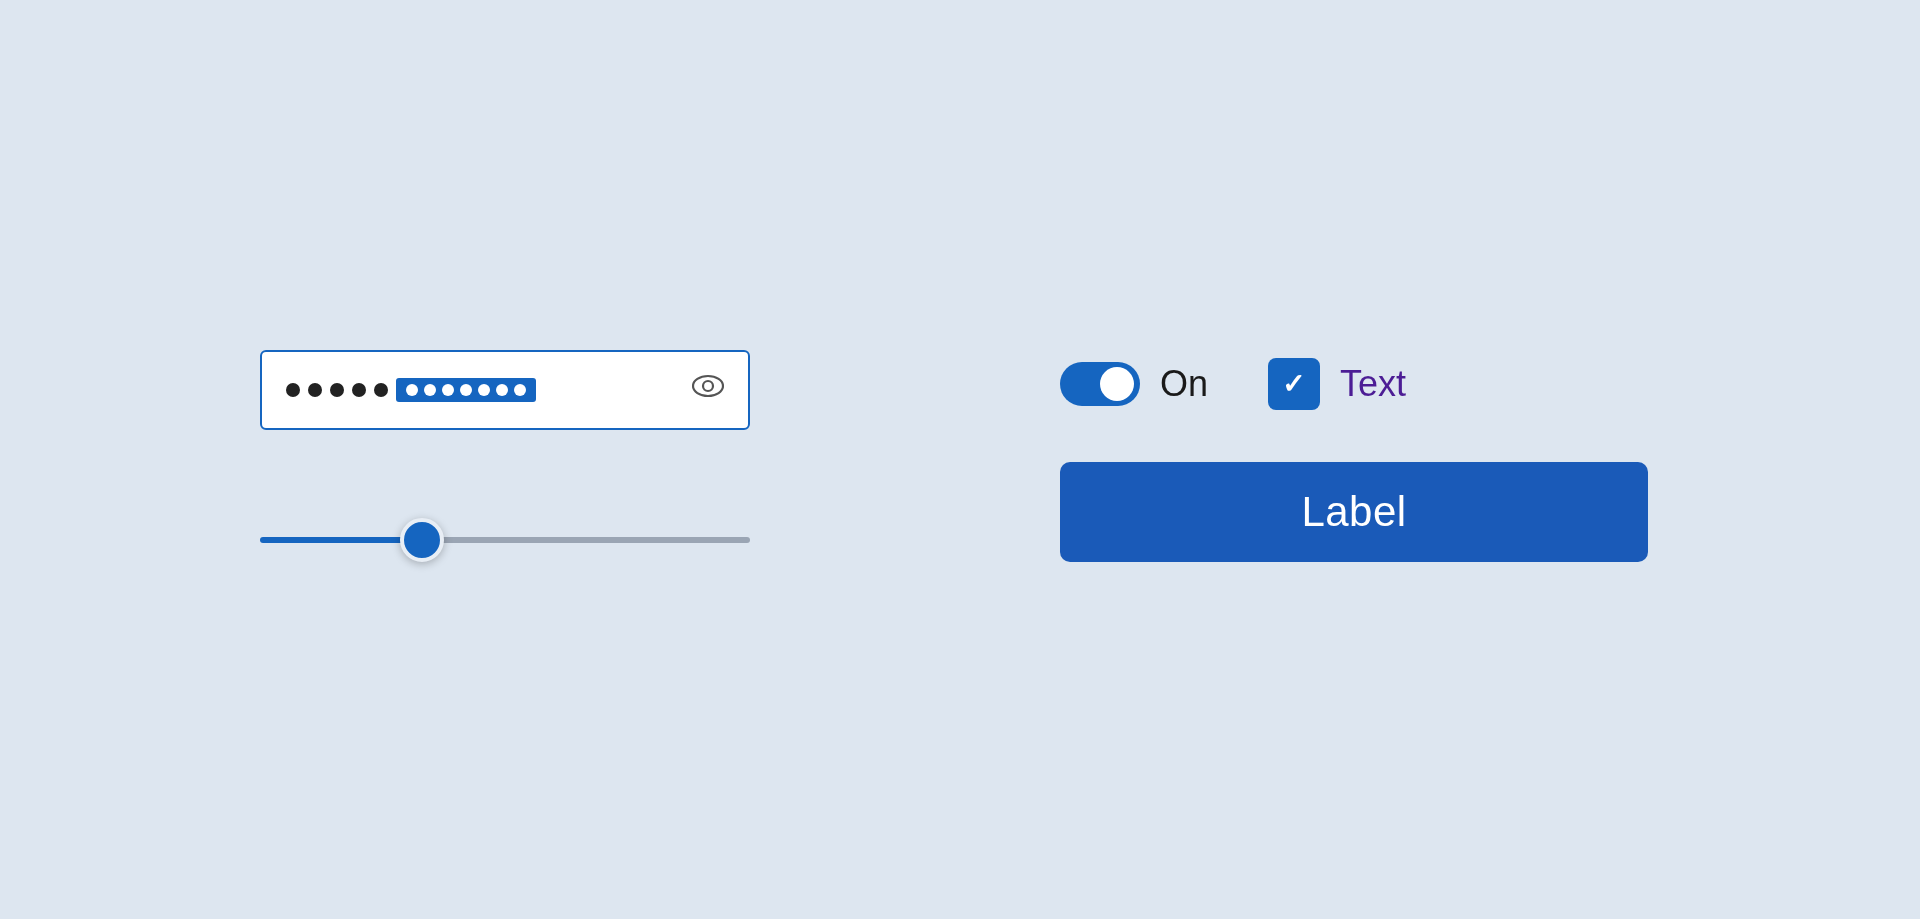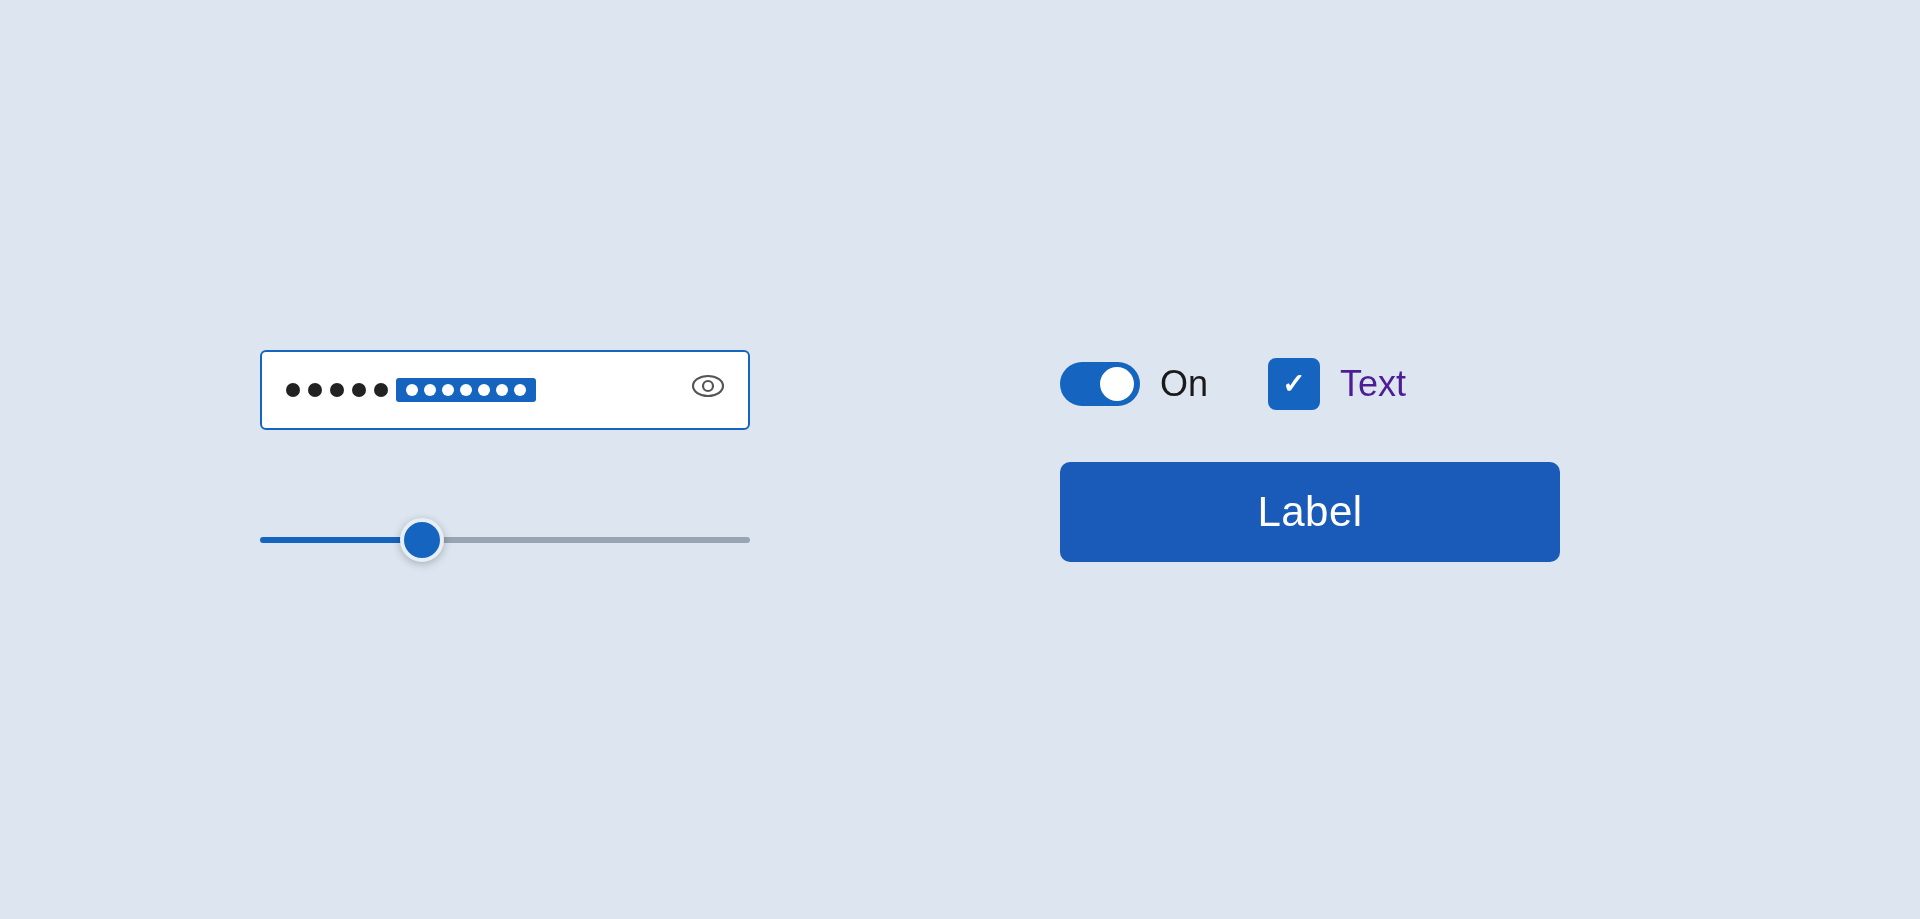--- a/index.html
+++ b/index.html
@@ -195,21 +195,21 @@
 
     
     .label-button {
       background: #1a5ab8;
       border: none;
       border-radius: 10px;
       color: #fff;
       font-size: 42px;
       font-weight: 400;
       cursor: pointer;
-      width: 500px;
+      width: 588px;
       height: 100px;
       display: flex;
       align-items: center;
       justify-content: center;
       letter-spacing: 0.01em;
     }
   </style>
 </head>
 <body>
 

